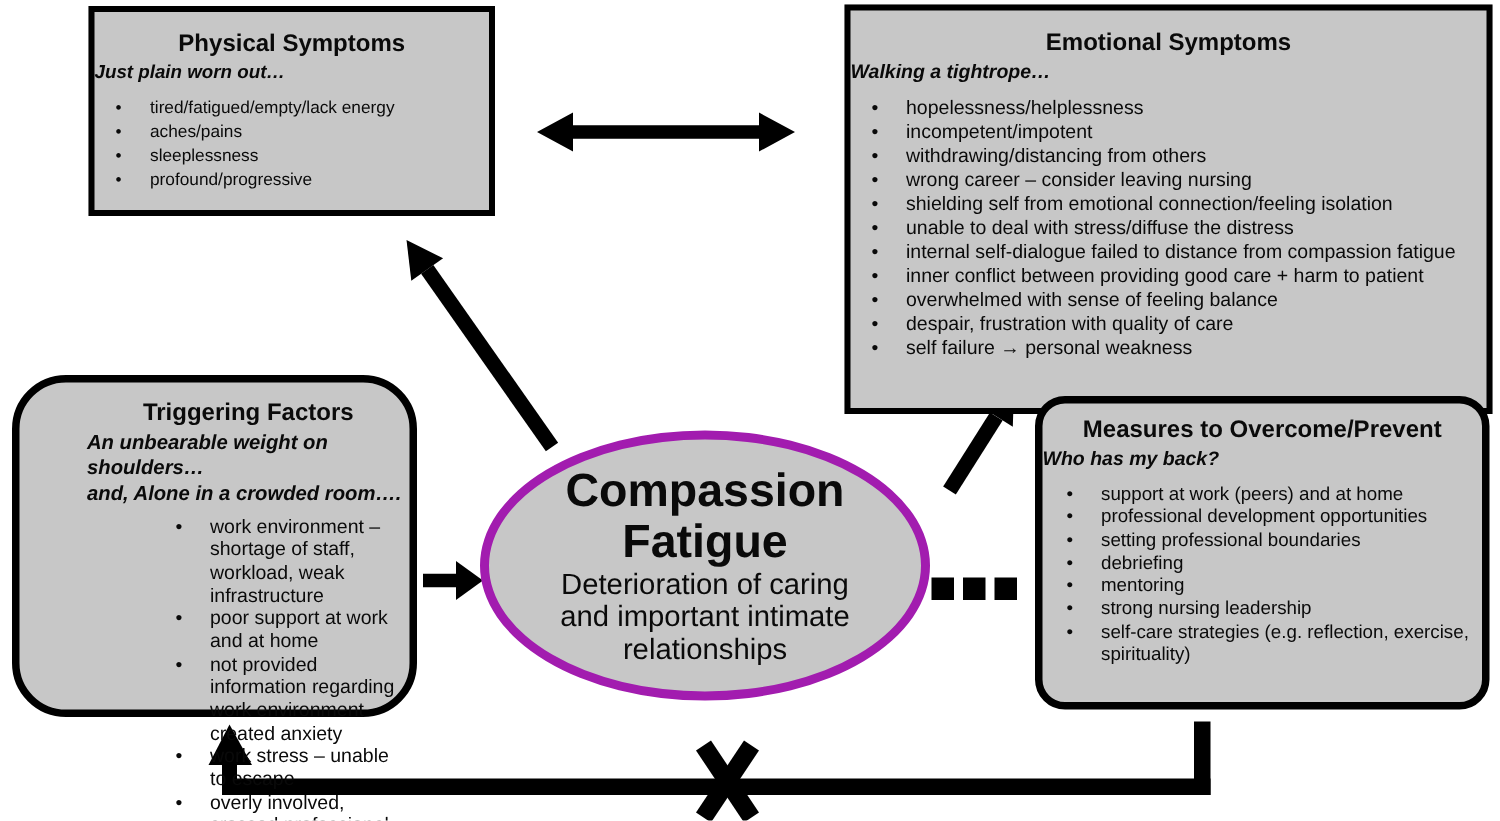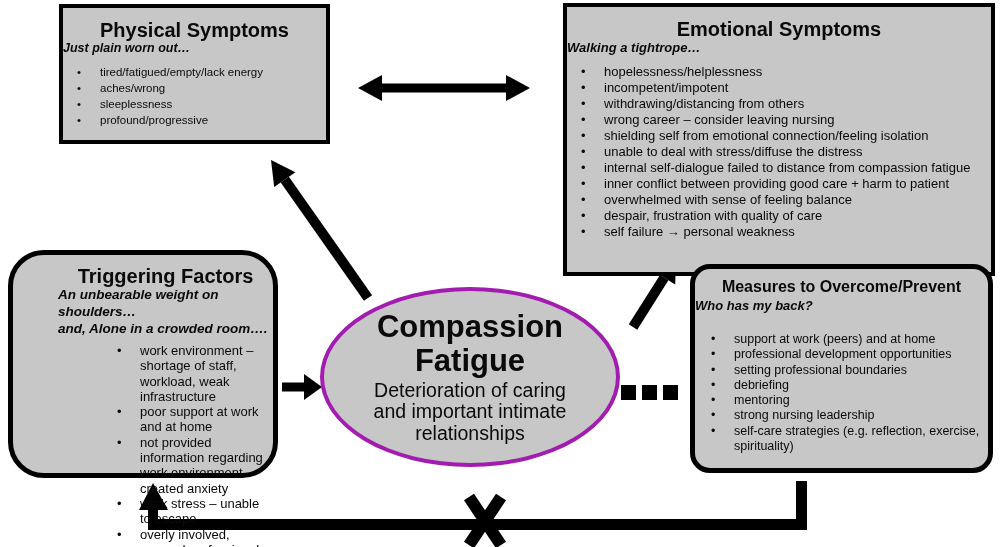--- a/index.html
+++ b/index.html
@@ -1,21 +1,21 @@
 <!DOCTYPE html>
 <html><head>
 <meta charset="utf-8">
 <style>
   html,body { margin:0; padding:0; }
   body { width:1000px; height:547px; position:relative; background:#fff;
          font-family:"Liberation Sans",sans-serif; color:#0a0a0a; overflow:hidden; }
   #arrows { position:absolute; left:0; top:0; width:1000px; height:547px; }
   .box { position:absolute; background:#c7c7c7; border:4px solid #000; box-sizing:border-box; }
   .rounded { border-radius:36px; border-width:5px; }
-  .title { font-weight:bold; text-align:center; font-size:20px; line-height:20px; }
+  .title { font-weight:bold; text-align:center; font-size:16px; line-height:20px; }
   .subtitle { font-weight:bold; font-style:italic; font-size:13px; line-height:17px; }
   ul.blist { list-style:none; margin:0; padding:0; }
   .blist li { display:flex; }
   .blist li::before { content:"\2022"; flex:0 0 23px; text-align:left; padding-left:6px; }
 
   #physical { left:59px; top:4px; width:271px; height:140px; }
   #physical .title { margin-top:12px; }
   #physical .subtitle { font-size:12.5px; line-height:16px; }
   #physical ul { margin-top:8px; padding-left:8px; font-size:11.5px; line-height:16px; }
 
@@ -23,24 +23,24 @@
   #emotional .title { margin-top:12px; }
   #emotional ul { margin-top:8px; padding-left:8px; font-size:13px; line-height:16px; }
 
   #triggering { left:8px; top:250px; width:270px; height:228px;padding-left:45px; }
   #triggering .title { margin-top:11px; }
   #triggering .subtitle { font-size:13.5px; }
   #triggering ul { margin-top:6px; padding-left:10px; font-size:13px; line-height:15.3px;margin-left:43px; }
 
   #measures { left:690px; top:264px; width:303px; height:209px;border-radius:20px; }
   #measures .title { margin-top:8px; font-size:16px; }
-  #measures ul { margin-top:18px; padding-left:10px; padding-right:2px; font-size:12.5px; line-height:15.3px; }
+  #measures ul { margin-top:8px; padding-left:10px; padding-right:2px; font-size:12.5px; line-height:15.3px; }
 
   #ellipse { position:absolute; left:320px; top:287px; width:300px; height:180px;
-             background:#c7c7c7; border:4px solid #a21caf; border-radius:50%;
+             background:#c7c7c7; border:6px solid #a21caf; border-radius:50%;
              box-sizing:border-box; display:flex; flex-direction:column;
              align-items:center; justify-content:center; text-align:center; }
   #ellipse .etitle { font-weight:bold; font-size:31px; line-height:34px; width:200px; }
   #ellipse .esub { font-size:19.5px; line-height:21.5px; width:214px; margin-top:2px; }
 </style>
 </head>
 <body>
 
 <svg id="arrows" viewBox="0 0 1000 547" xmlns="http://www.w3.org/2000/svg">
   <g fill="#000">
@@ -76,21 +76,21 @@
 </svg>
 
 <div id="physical" class="box">
   <div class="title">Physical Symptoms</div>
   <div class="subtitle">Just plain worn out…</div>
   <ul class="blist">
       <li>
         <span>tired/fatigued/empty/lack energy</span>
       </li>
       <li>
-        <span>aches/wrong</span>
+        <span>aches/pains</span>
       </li>
       <li>
         <span>sleeplessness</span>
       </li>
       <li>
         <span>profound/progressive</span>
       </li>
     </ul>
 </div>
 

